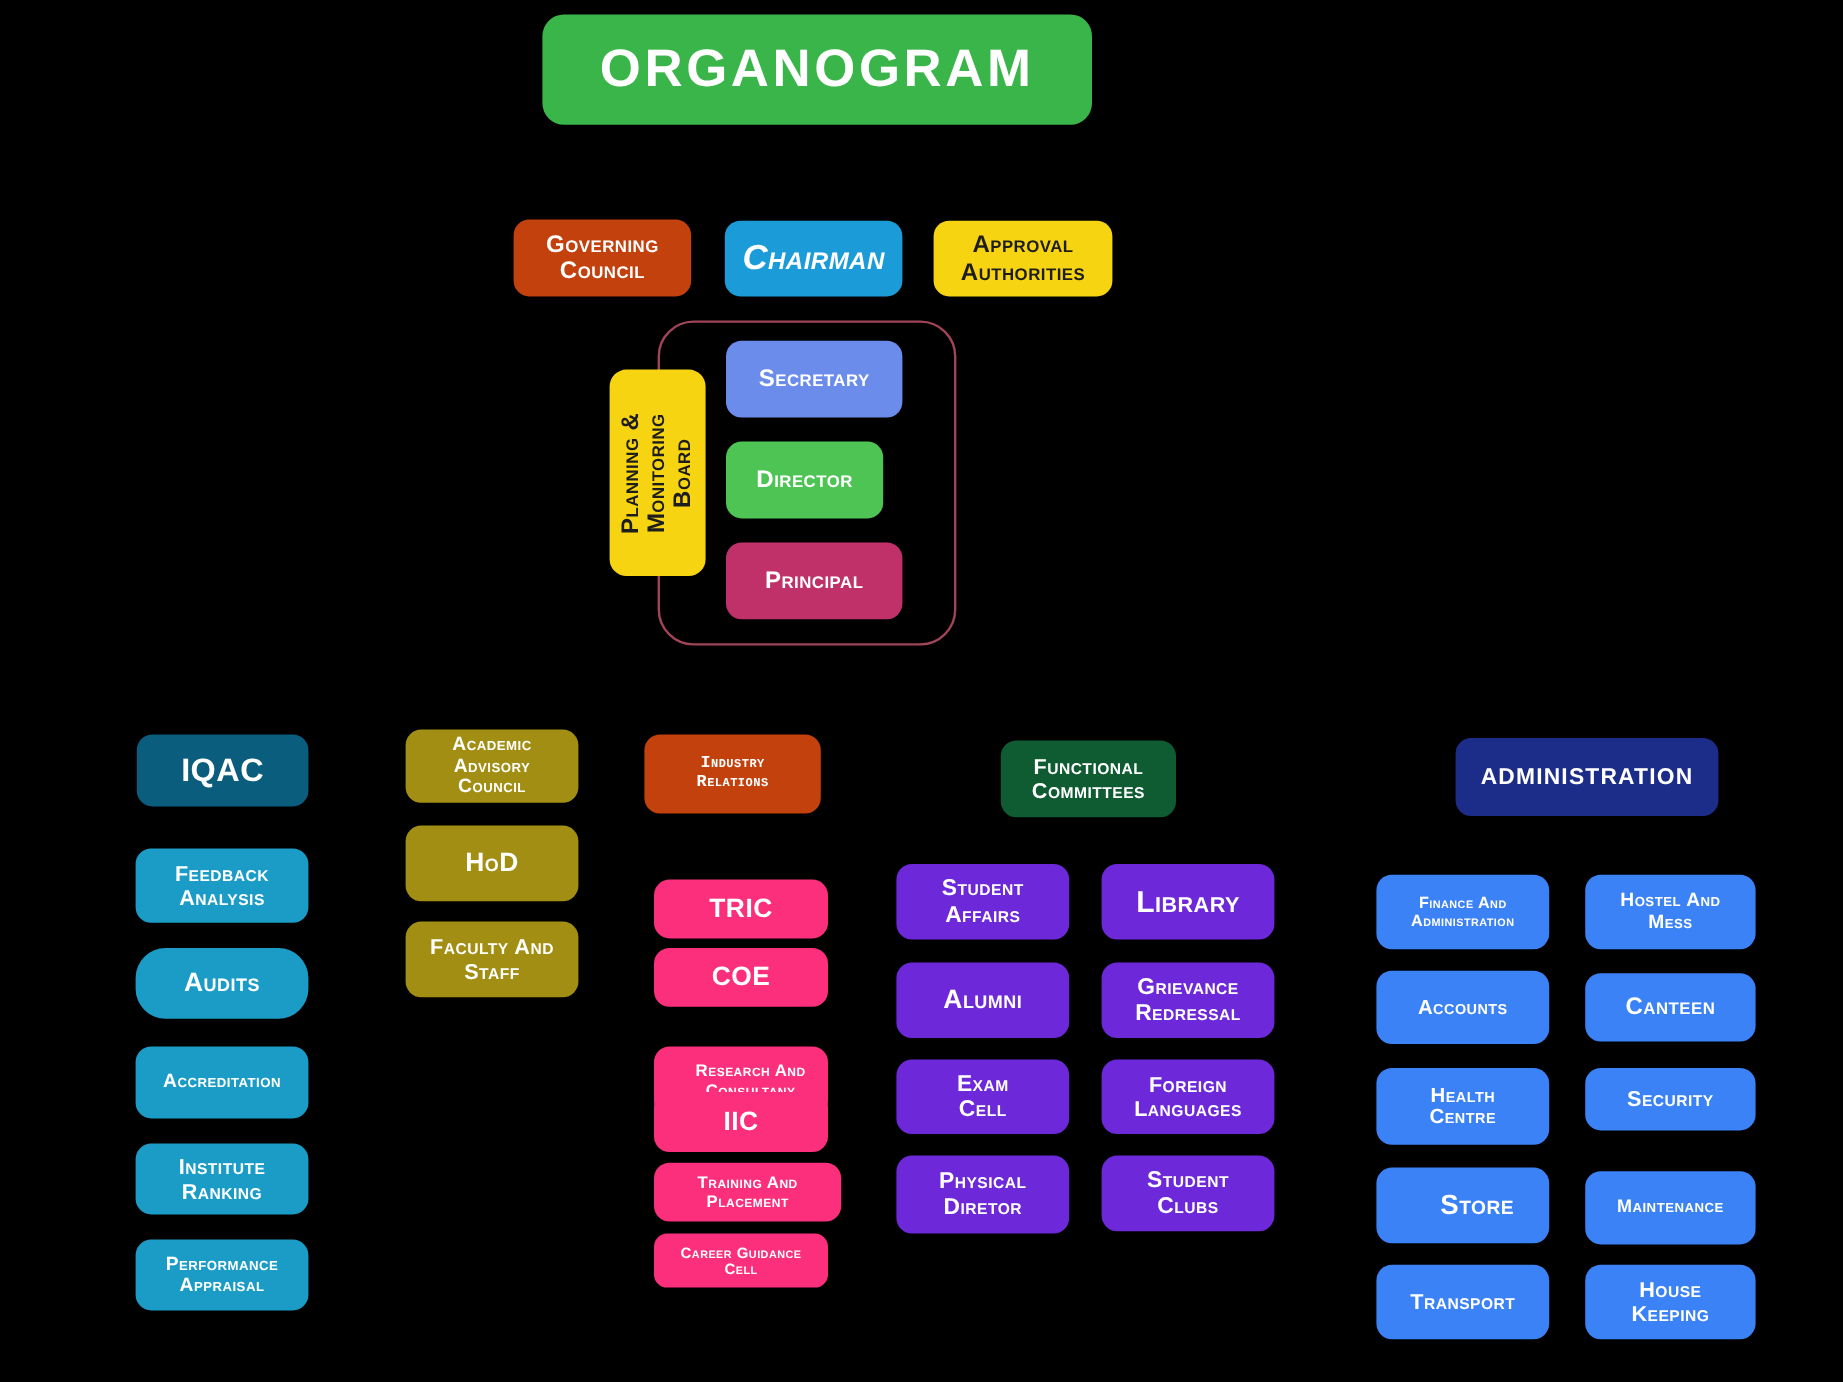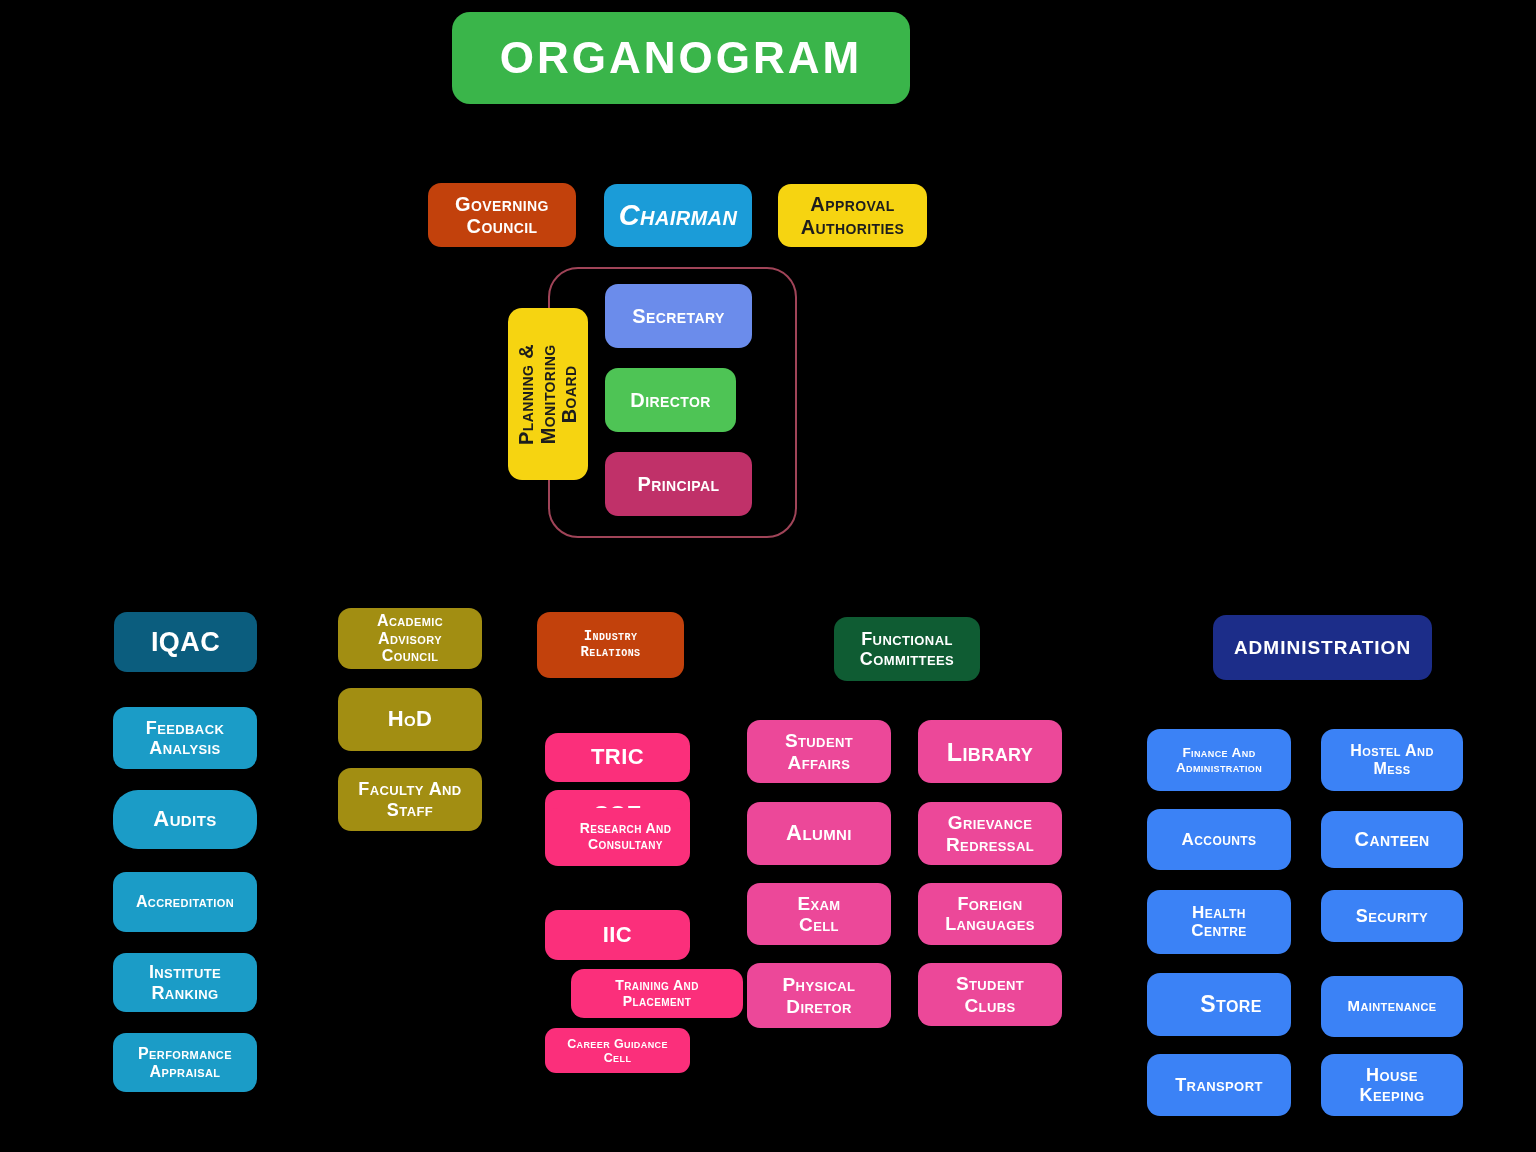--- a/index.html
+++ b/index.html
@@ -19,21 +19,21 @@
   .sky{background:#1b9cd8;}
   .yellow{background:#f6d411;}
   .peri{background:#6b8ceb;}
   .bgreen{background:#4ec455;}
   .rose{background:#c03169;}
   .teal-d{background:#0b5d7e;}
   .teal{background:#1b9cc7;}
   .olive{background:#a28e12;}
   .pink{background:#fb2f7b;}
   .green-d{background:#0f5c33;}
-  .green-m{background:#ec4899;}
+  .green-m{background:#6d28d9;}
   .navy{background:#1c2d89;}
   .indigo{background:#3b82f6;}
   .title{border-radius:18px;letter-spacing:3px;}
   .frame{
     position:absolute;left:548px;top:267px;width:249px;height:271px;
     border:2px solid #a04458;border-radius:30px;box-sizing:border-box;background:transparent;
   }
   .vbox{
     position:absolute;left:508px;top:308px;width:80px;height:172px;
     background:#f6d411;border-radius:14px;display:flex;align-items:center;justify-content:center;z-index:2;
@@ -119,28 +119,28 @@
   <div class="b crimson" style="left:537px;top:612px;width:147px;height:66px;font-size:14px;font-family:Liberation Mono, monospace;">
     <span>Industry
 Relations</span>
   </div>
   <div class="b pink" style="left:545px;top:733px;width:145px;height:49px;font-size:22px;">
     <span>TRIC</span>
   </div>
   <div class="b pink" style="left:545px;top:790px;width:145px;height:49px;font-size:22px;">
     <span>COE</span>
   </div>
-  <div class="b pink" style="left:545px;top:808px;width:145px;height:58px;font-size:14px;padding-left:16px;">
+  <div class="b pink" style="left:545px;top:872px;width:145px;height:58px;font-size:14px;padding-left:16px;">
     <span>Research And
 Consultany</span>
   </div>
   <div class="b pink" style="left:545px;top:910px;width:145px;height:50px;font-size:22px;">
     <span>IIC</span>
   </div>
-  <div class="b pink" style="left:545px;top:969px;width:172px;height:49px;font-size:14px;margin-left:26px;">
+  <div class="b pink" style="left:545px;top:969px;width:156px;height:49px;font-size:14px;">
     <span>Training And
 Placement</span>
   </div>
   <div class="b pink" style="left:545px;top:1028px;width:145px;height:45px;font-size:12.5px;border-radius:11px;">
     <span>Career Guidance
 Cell</span>
   </div>
 
   <div class="b green-d" style="left:834px;top:617px;width:146px;height:64px;font-size:18px;">
     <span>Functional

